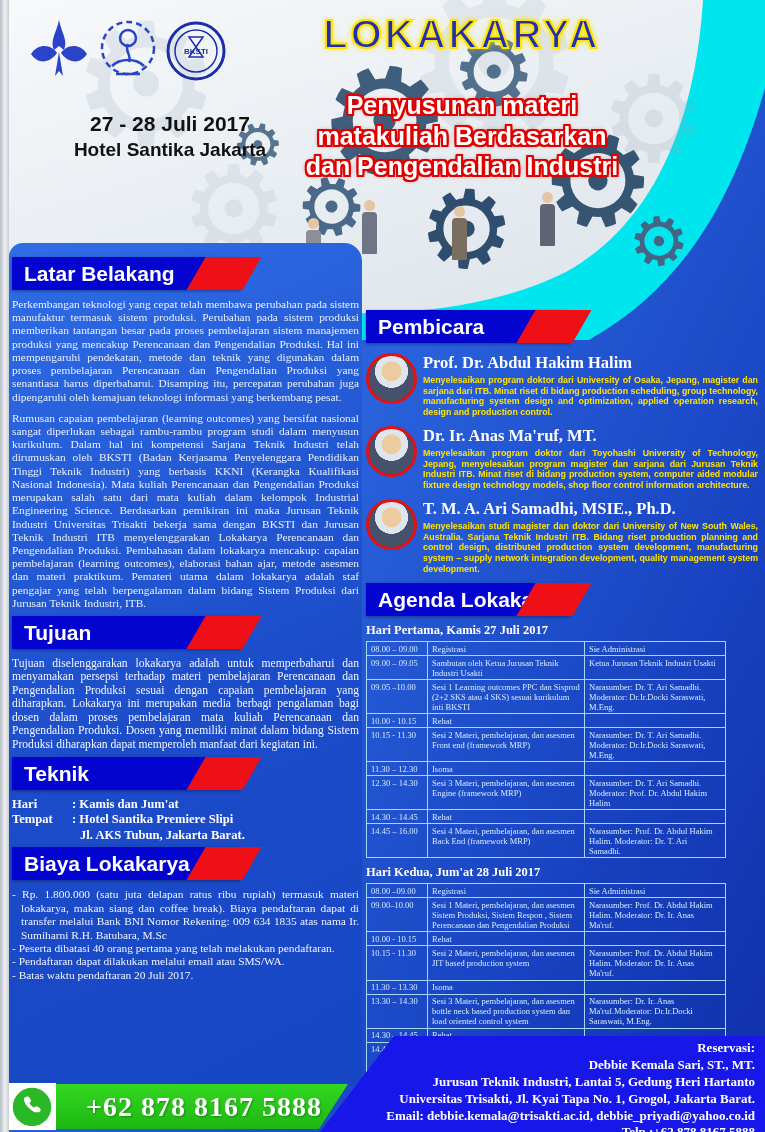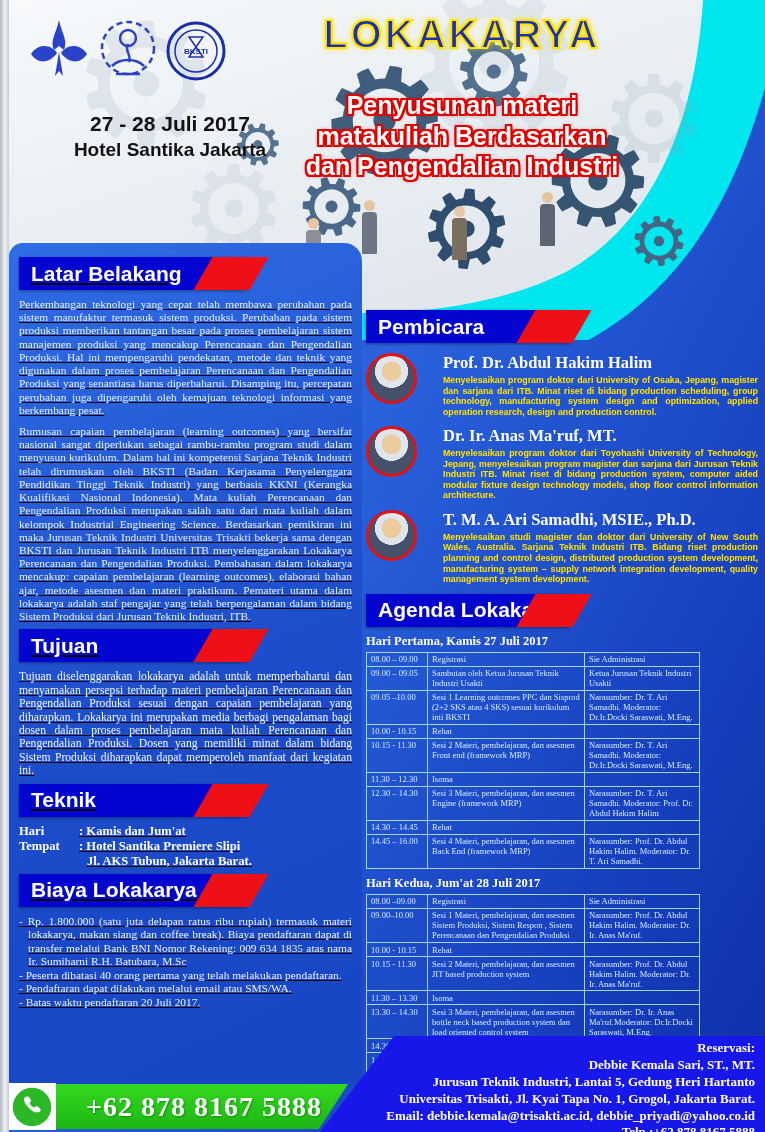--- a/index.html
+++ b/index.html
@@ -24,49 +24,49 @@
   .subtitle{position:absolute;left:252px;top:90px;width:420px;text-align:center;
     font-size:25px;font-weight:bold;line-height:1.22;color:#fff;
     text-shadow:-2px 0 0 #e00000,2px 0 0 #e00000,0 -2px 0 #e00000,0 2px 0 #e00000,
       -2px -2px 0 #e00000,2px 2px 0 #e00000,-2px 2px 0 #e00000,2px -2px 0 #e00000,0 0 5px #c00000;}
   
   .left-strip{position:absolute;left:0;top:0;width:9px;height:1132px;
     background:linear-gradient(90deg,#b6bcc4,#eef0f3 55%,#c8cdd4);z-index:6;}
   
   .left-box{position:absolute;left:9px;top:243px;width:353px;height:843px;
     background:linear-gradient(155deg,#2f6de6 0%,#1c4cc9 55%,#1746c4 100%);
-    border-radius:14px 18px 4px 4px;padding:10px 10px;box-sizing:border-box;z-index:3;text-decoration:underline;}
+    border-radius:14px 18px 4px 4px;padding:10px 3px;box-sizing:border-box;z-index:3;}
   .bar{position:relative;height:33px;background:#0404d0;display:flex;align-items:center;
     box-shadow:0 1px 3px rgba(0,0,20,.4);}
   .bar .bar-label{color:#fff;font-weight:bold;font-size:21px;padding-left:12px;white-space:nowrap;}
   .red-flag{position:absolute;right:-12px;top:0;height:100%;width:56px;background:#ee1016;
     transform:skewX(-30deg);}
   .left-box .bar{width:228px;margin-top:4px;}
   .body-text{color:#e8f1ff;font-family:"Liberation Serif",serif;font-size:11.4px;
     line-height:1.16;text-align:justify;margin:8px 0 6px 0;}
   .waktu{margin:7px 0 4px 0;color:#fff;font-family:"Liberation Serif",serif;
     font-size:12.6px;font-weight:bold;line-height:1.22;}
   .wrow .wlabel{display:inline-block;width:60px;}
   .wrow:last-child .wval{padding-left:8px;}
   .biaya{margin:8px 0 0 0;color:#eef4ff;font-family:"Liberation Serif",serif;
     font-size:11.4px;line-height:1.18;}
   .bitem{padding-left:9px;text-indent:-9px;text-align:justify;}
   
   .right-col{position:absolute;left:366px;top:310px;width:392px;z-index:3;}
   .right-col .bar{width:204px;}
   .speakers{margin-top:10px;}
-  .speaker{display:flex;gap:26px;margin-bottom:9px;}
+  .speaker{display:flex;gap:6px;margin-bottom:9px;}
   .photo{flex:0 0 auto;width:45px;height:45px;border-radius:50%;border:3px solid #e01212;
     background:radial-gradient(circle at 50% 34%,#eccb9f 0% 26%,#dfe5ec 27% 44%,#46526b 45% 100%);}
   .sname{color:#fff;font-family:"Liberation Serif",serif;font-weight:bold;font-size:16.5px;}
   .sbio{color:#ffe200;font-weight:bold;font-size:8.8px;line-height:1.2;margin-top:2px;
     text-align:justify;}
   .day-title{color:#fff;font-family:"Liberation Serif",serif;font-weight:bold;
     font-size:12.5px;margin:7px 0 3px 0;}
-  table.agenda{border-collapse:collapse;width:334px;table-layout:fixed;padding-left:44px;}
+  table.agenda{border-collapse:collapse;width:360px;table-layout:fixed;padding-left:44px;}
   table.agenda td{border:1px solid #a6d6f5;color:#d6ecff;font-family:"Liberation Serif",serif;
     font-size:8.5px;line-height:1.18;padding:1.5px 4px;vertical-align:top;}
   td.col-time{width:52px;}
   td.col-act{width:148px;}
   
   .blue-par{position:absolute;left:298px;top:1036px;width:467px;height:96px;background:#1717ea;
     clip-path:polygon(96px 0,467px 0,467px 96px,22px 96px);z-index:4;}
   .reservasi{position:absolute;right:10px;top:4px;text-align:right;color:#fff;
     font-family:"Liberation Serif",serif;font-weight:bold;font-size:13px;line-height:1.3;}
   .green-bar{position:absolute;left:56px;top:1084px;width:292px;height:45px;

